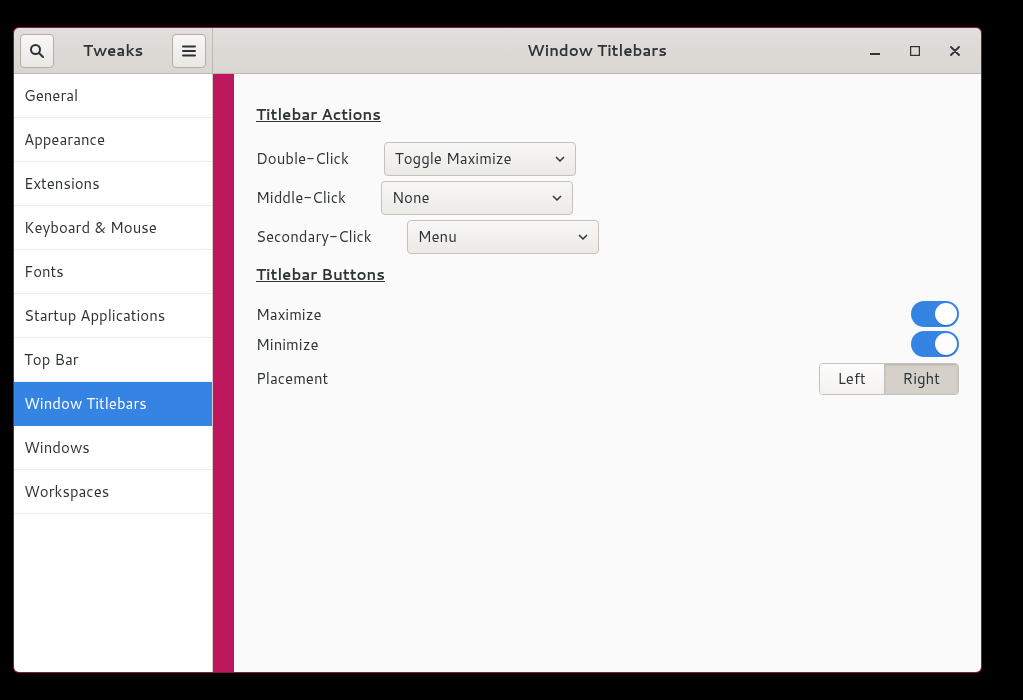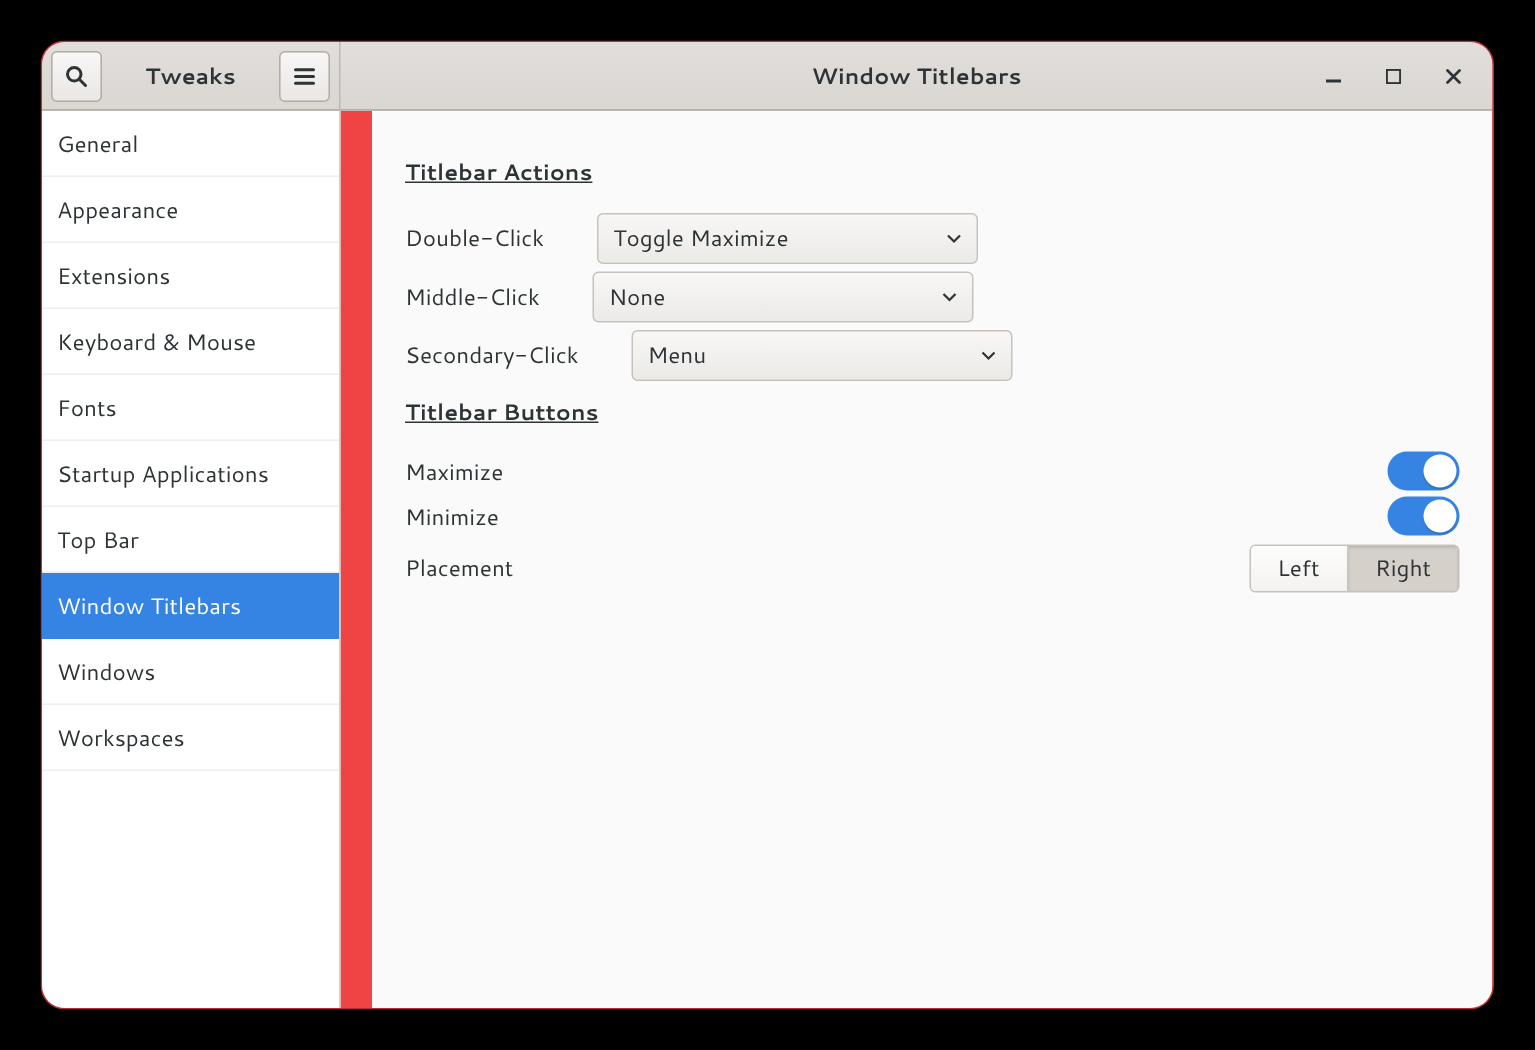--- a/index.html
+++ b/index.html
@@ -1,23 +1,23 @@
 <!DOCTYPE html>
 <html><head>
 <meta charset="utf-8">
 <style>
   * { box-sizing: border-box; margin: 0; padding: 0; }
   html, body { width: 100%; height: 100%; background: #000; font-family: Cantarell, "Segoe UI", sans-serif; font-size: 15px; color: #2e3436; }
   .window {
     position: absolute;
-    left: 27px; top: 27px;
+    left: 13px; top: 27px;
     width: 969px; height: 646px;
-    background: #ef4444;
+    background: #be185d;
     border: 1px solid rgba(0,0,0,0.25);
-    border-radius: 16px;
+    border-radius: 6px;
     display: flex;
     flex-direction: column;
     overflow: hidden;
   }
   .headerbar {
     height: 46px;
     background: linear-gradient(to bottom, #e1dedb, #dad6d2);
     border-bottom: 1px solid #bfb8b1;
     display: flex;
     align-items: stretch;
@@ -96,21 +96,21 @@
   }
   .section-title.first { margin-top: 0; }
   .row {
     display: flex;
     align-items: center;
     min-height: 39px;
   }
   .row-label { flex: 0 0 auto; }
   .row-control { margin-left: auto; }
   .combo {
-    width: 254px; height: 34px;
+    width: 192px; height: 34px;
     border: 1px solid #c6c1bb;
     border-radius: 4px;
     background: linear-gradient(to bottom,#f8f7f6,#eceae7);
     display: flex; align-items: center;
     padding: 0 10px;
     cursor: pointer;
     position: relative;
     color:#2e3436;
     margin-left:35px;
   }

